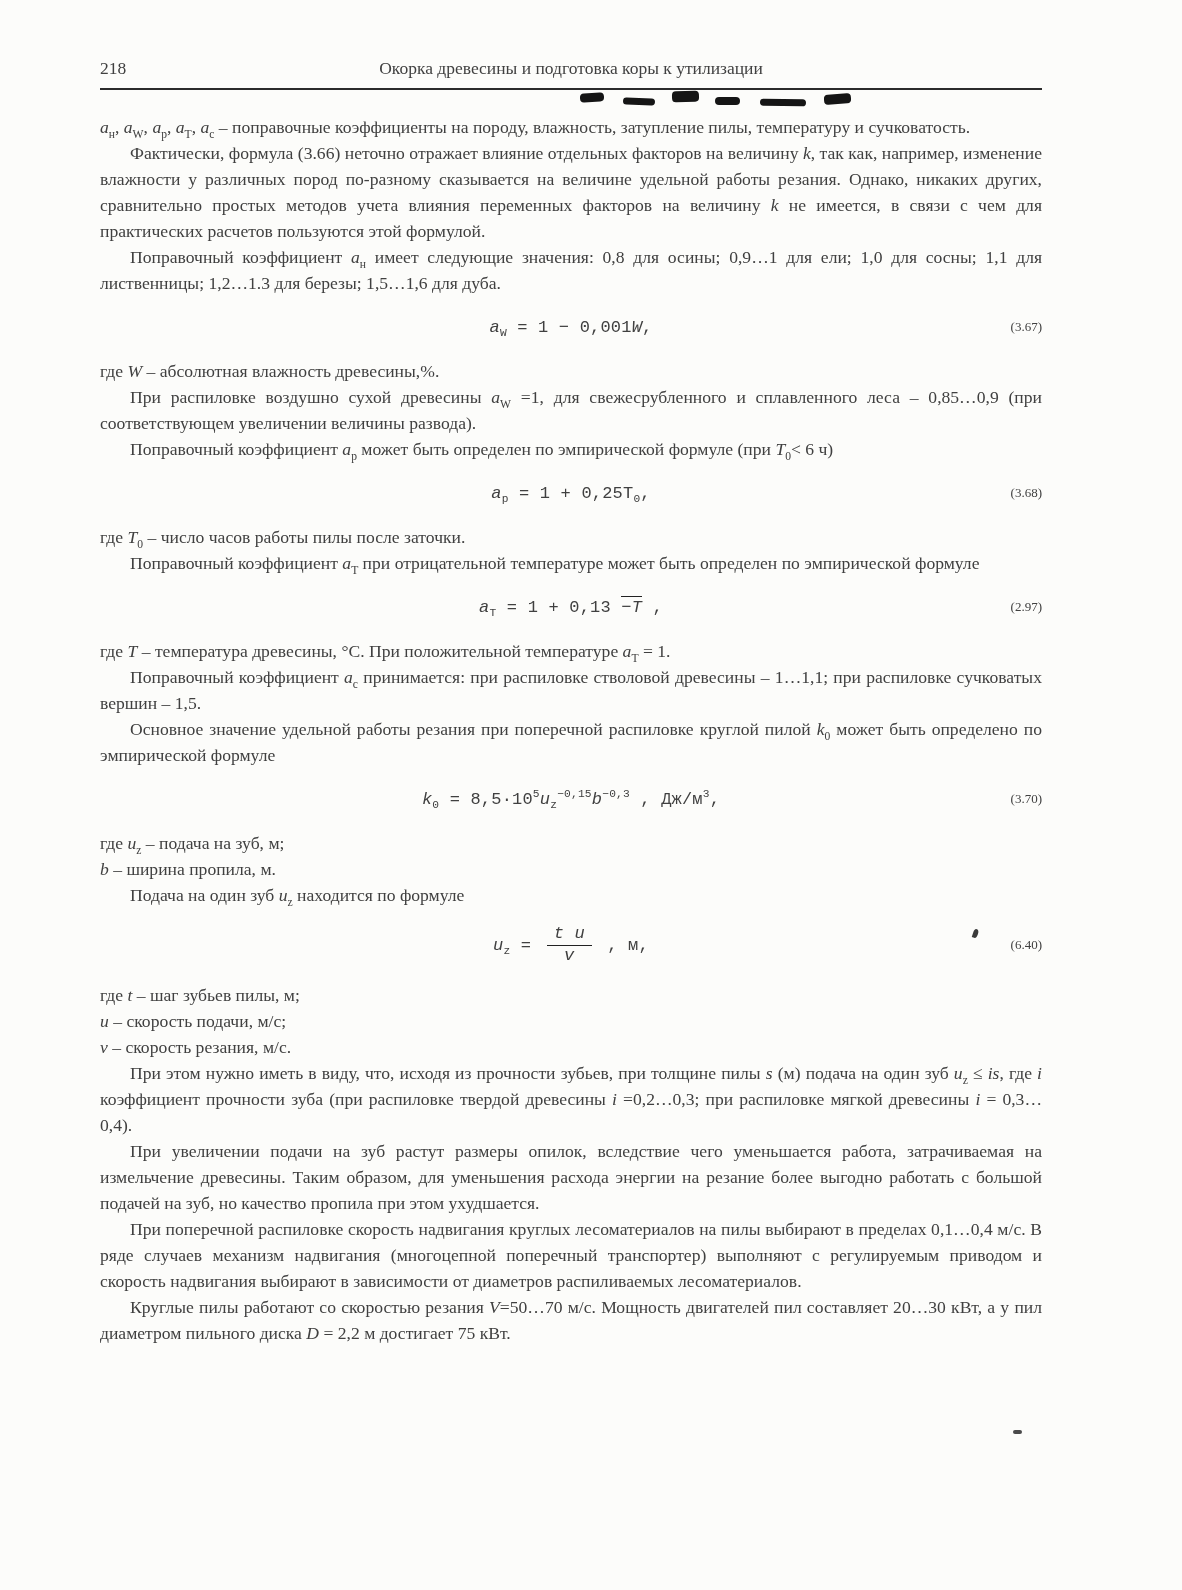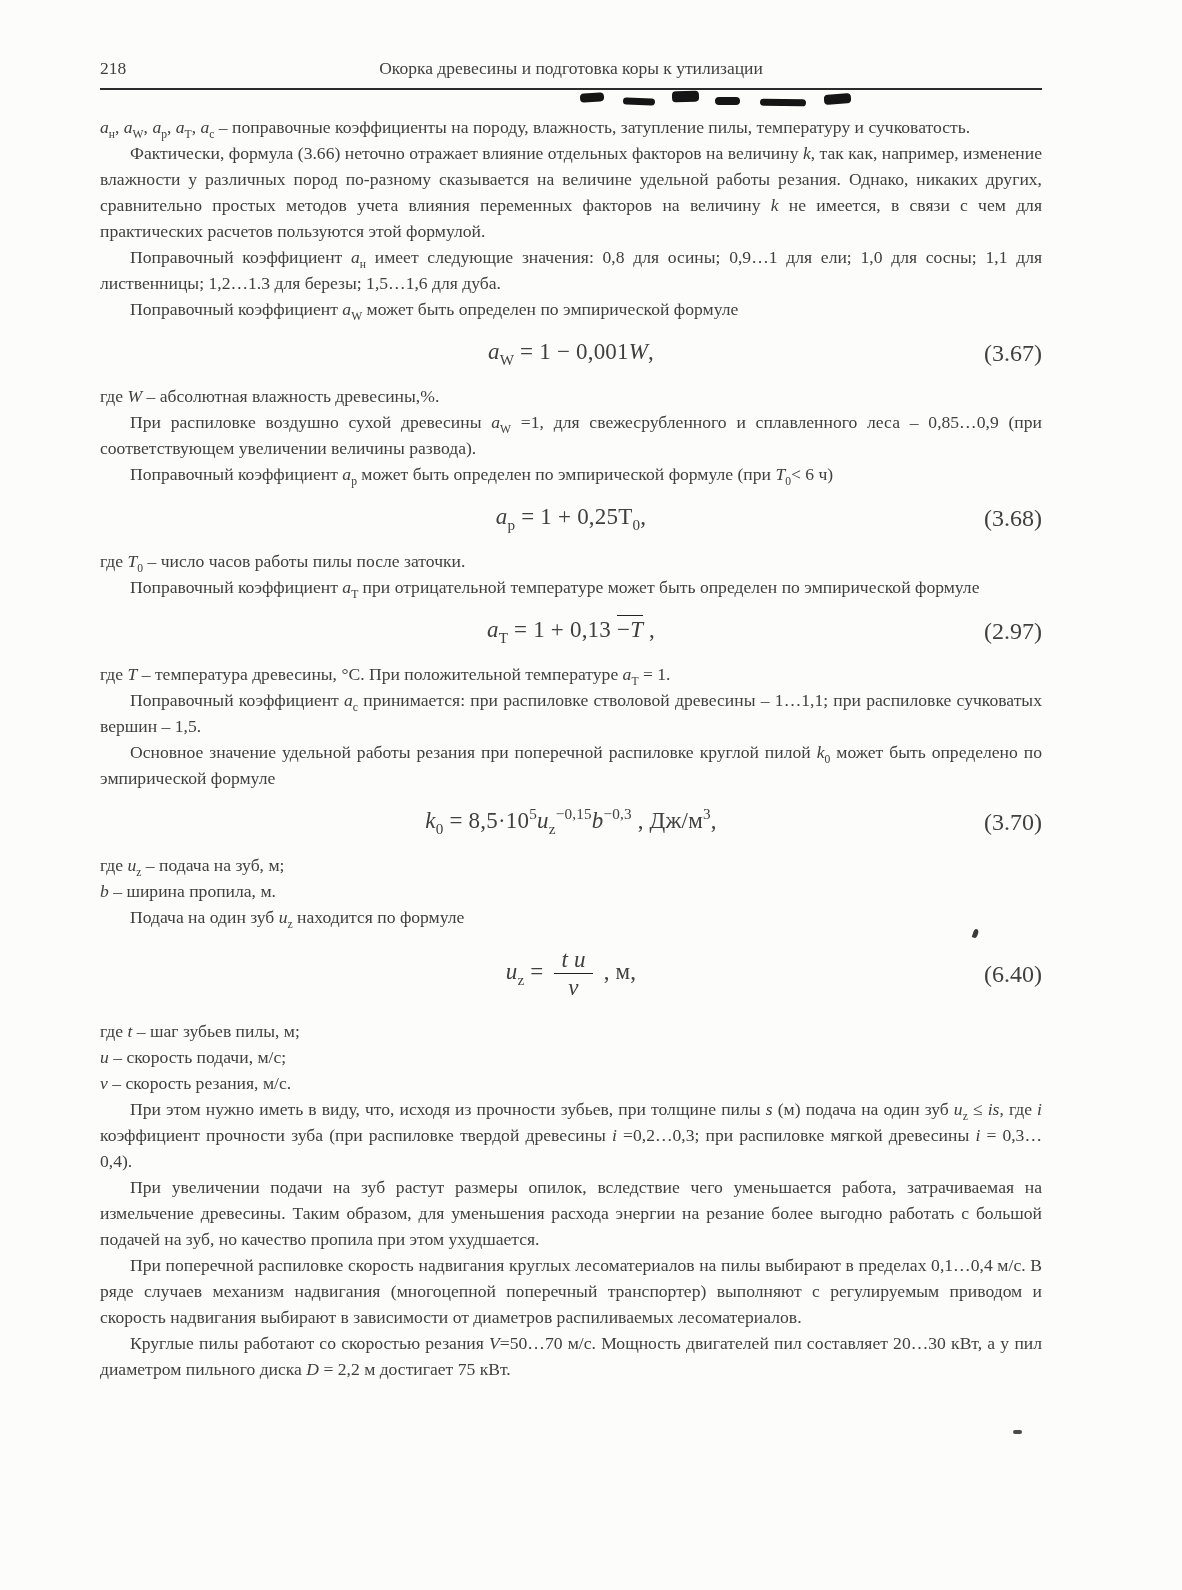--- a/index.html
+++ b/index.html
@@ -14,22 +14,22 @@
   .header{position:relative;margin:58px 140px 0 100px;height:26px;font-size:17.5px;}
   .pagenum{position:absolute;left:0;top:0;}
   .runtitle{display:block;text-align:center;}
   .rule{margin:4px 140px 24px 100px;border-top:2.2px solid #2b2b2b;height:0;}
   .content{margin:16px 140px 0 100px;font-size:17.6px;line-height:26px;text-align:justify;}
   .content p{margin:0;}
   .ind{text-indent:30px;}
   sub,sup{font-size:66%;line-height:0;}
   .ov{border-top:1.2px solid #222;padding-top:1px;}
   .eqrow{position:relative;margin:17px 0;text-align:center;}
-  .eq{display:inline-block;font-size:23px;letter-spacing:.2px;}
-  .eqnum{position:absolute;right:0;top:50%;transform:translateY(-50%);font-size:24px;}
+  .eq{display:inline-block;font-size:17px;letter-spacing:.2px;font-family:Liberation Mono, monospace;}
+  .eqnum{position:absolute;right:0;top:50%;transform:translateY(-50%);font-size:13px;}
   .frac{display:inline-block;vertical-align:middle;text-align:center;line-height:1.1;margin:0 5px;}
   .fnum{display:block;padding:0 7px 1px;border-bottom:1.3px solid #222;}
   .fden{display:block;padding-top:1px;}
   
   .art{position:absolute;background:#151515;border-radius:4px;}
   .a1{left:580px;top:93px;width:24px;height:9px;transform:rotate(-3deg);}
   .a2{left:623px;top:98px;width:32px;height:7px;transform:rotate(2deg);}
   .a3{left:672px;top:91px;width:27px;height:11px;transform:rotate(-2deg);}
   .a4{left:715px;top:97px;width:25px;height:8px;}
   .a5{left:760px;top:99px;width:46px;height:7px;transform:rotate(1deg);}
@@ -55,21 +55,20 @@
   <div class="art a5"></div>
   <div class="art a6"></div>
   <div class="art a7"></div>
   <div class="art a8"></div>
 
   <div class="content">
 
     <p><i>а</i><sub>н</sub>, <i>а</i><sub>W</sub>, <i>а</i><sub>р</sub>, <i>а</i><sub>Т</sub>, <i>а</i><sub>с</sub> – поправочные коэффициенты на породу, влажность, затупление пилы,  температуру и сучковатость.</p>
     <p class="ind">Фактически,  формула  (3.66) неточно отражает влияние отдельных факторов на величину <i>k</i>, так как, например, изменение влажности у различных пород по-разному сказывается на величине удельной работы резания. Однако, никаких других, сравнительно  простых методов учета  влияния  переменных факторов на величину <i>k</i> не имеется, в связи с чем  для практических расчетов пользуются этой формулой.</p>
     <p class="ind">Поправочный коэффициент <i>а</i><sub>н</sub> имеет следующие значения: 0,8 для осины;  0,9…1 для ели; 1,0 для сосны; 1,1 для лиственницы; 1,2…1.3 для березы; 1,5…1,6 для дуба.</p>
-    <p class="ind">Поправочный коэффициент <i>а</i><sub>W</sub> может быть определен по эмпирической формуле</p>
 
     <div class="eqrow">
       <span class="eq"><i>а</i><sub>W</sub> = 1 − 0,001<i>W</i>,</span>
       <span class="eqnum">(3.67)</span>
     </div>
 
     <p>где <i>W</i> – абсолютная влажность древесины,%.</p>
     <p class="ind">При распиловке воздушно сухой древесины <i>а</i><sub>W</sub> =1, для свежесрубленного и сплавленного леса – 0,85…0,9 (при соответствующем увеличении величины развода).</p>
     <p class="ind">Поправочный коэффициент <i>а</i><sub>р</sub> может быть определен по эмпирической формуле (при <i>Т</i><sub>0</sub>&lt; 6 ч)</p>
 

